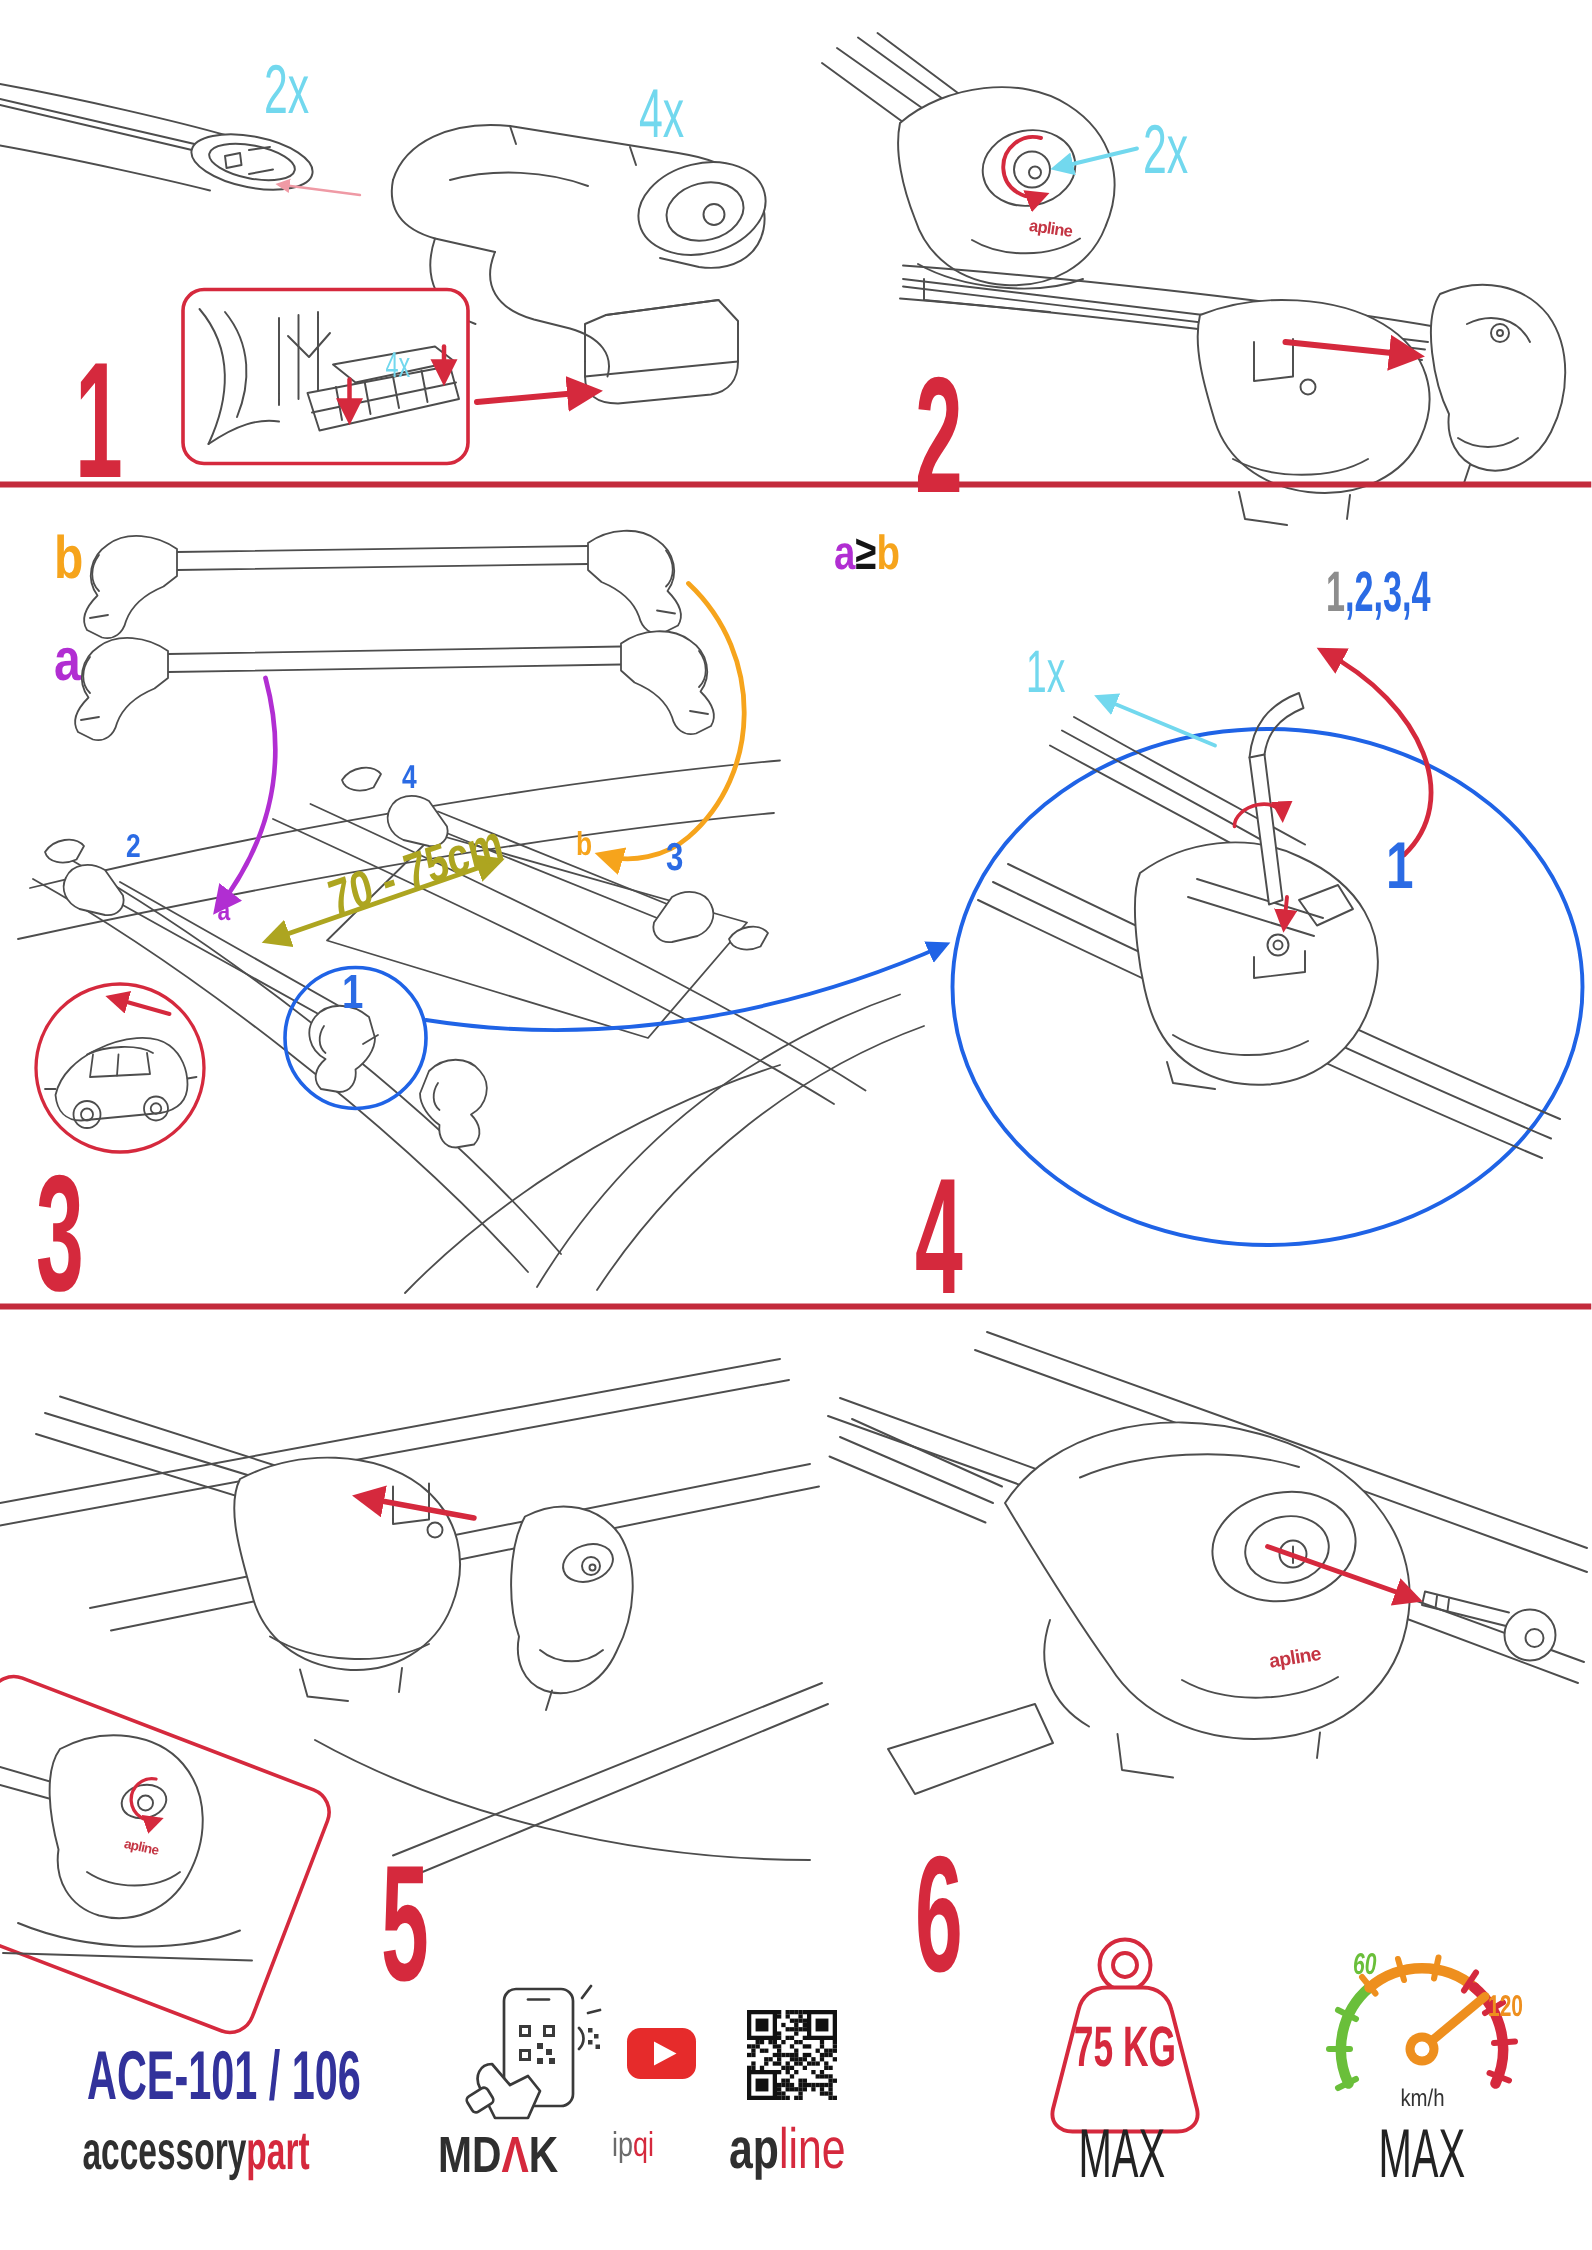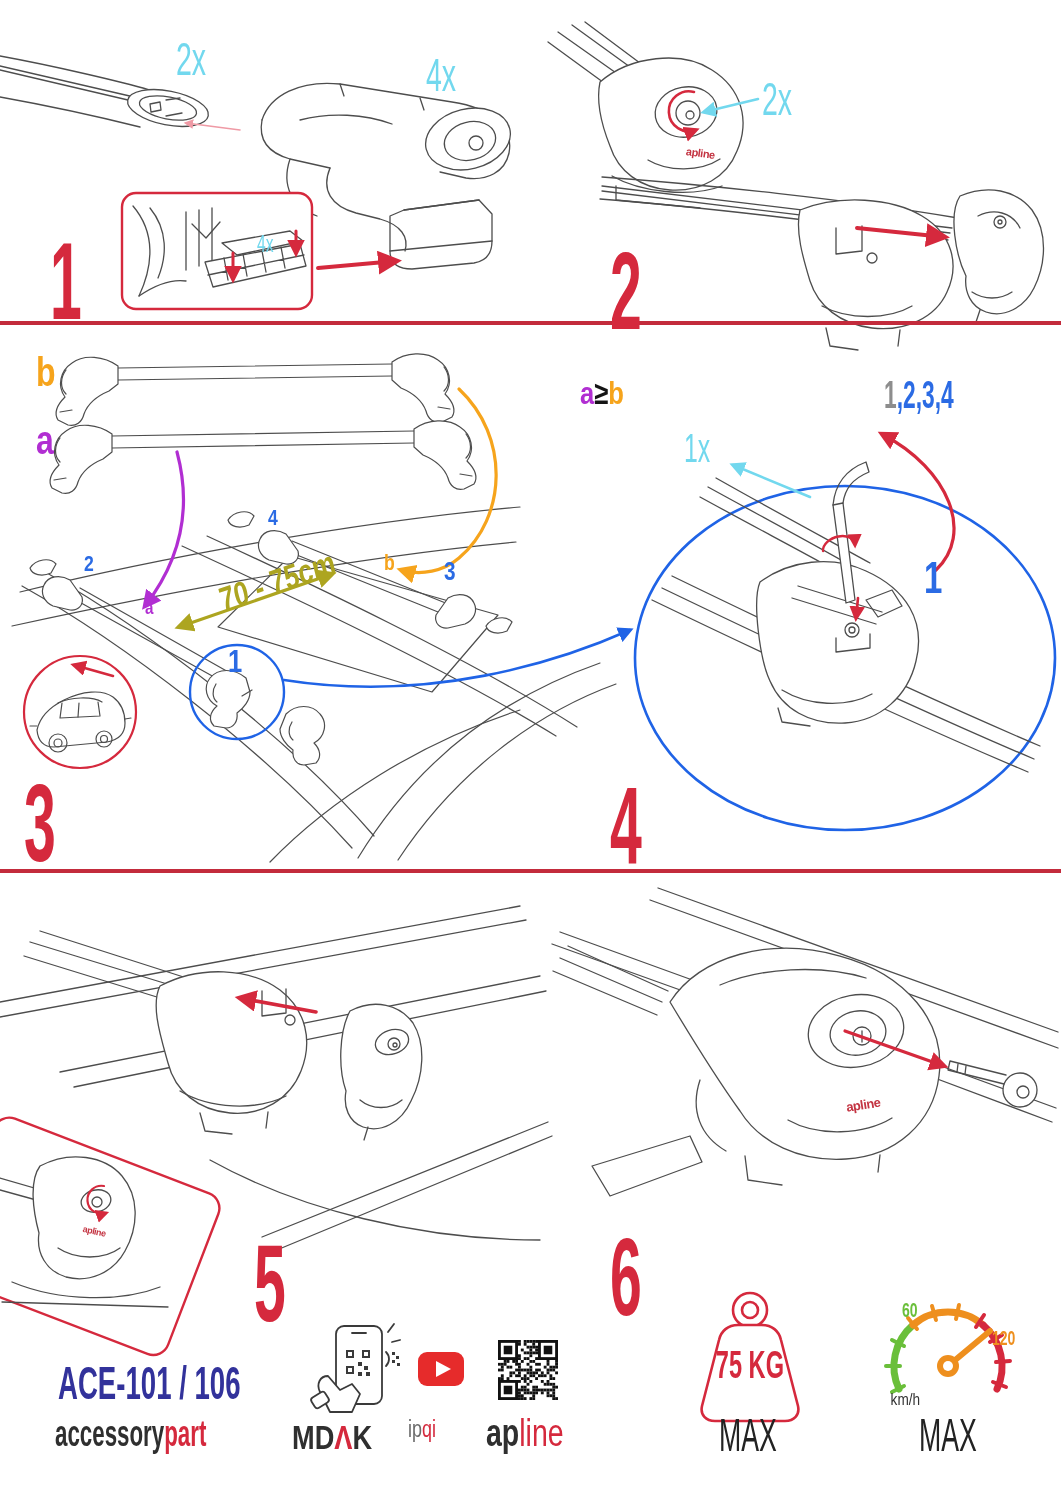--- a/index.html
+++ b/index.html
@@ -513,21 +513,21 @@
   <div class="t lbl" style="left:268px;top:507px;font-size:22px;color:#2b6be4;"><span class="cd" style="transform:scaleX(.8);">4</span></div>
   <div class="t lbl" style="left:384px;top:552px;font-size:22px;color:#f6a41c;"><span class="cd" style="transform:scaleX(.8);">b</span></div>
   <div class="t lbl" style="left:444px;top:558px;font-size:26px;color:#2b6be4;"><span class="cd" style="transform:scaleX(.8);">3</span></div>
   <div class="t lbl" style="left:145px;top:598px;font-size:19px;color:#b12ed2;"><span class="cd" style="transform:scaleX(.8);">a</span></div>
   <div class="t lbl" style="left:228px;top:645px;font-size:32px;color:#2b6be4;"><span class="cd" style="transform:scaleX(.8);">1</span></div>
   <div class="t lbl" style="left:216px;top:584px;font-size:34px;color:#ada520;transform:rotate(-19deg) skewX(-5deg);transform-origin:0 0;"><span class="cd" style="transform:scaleX(.78);">70 - 75cm</span></div>
   <div class="t stepnum" style="left:24px;top:768px;"><span class="cd">3</span></div>
 </div>
 
 <div>
-  <div class="t lbl" style="left:580px;top:352px;font-size:32px;margin-top:25px;"><span class="cd" style="transform:scaleX(.8);"><span style="color:#b12ed2;">a</span><span style="color:#141414;">≥</span><span style="color:#f6a41c;">b</span></span></div>
+  <div class="t lbl" style="left:556px;top:352px;font-size:32px;"><span class="cd" style="transform:scaleX(.8);"><span style="color:#b12ed2;">a</span><span style="color:#141414;">≥</span><span style="color:#f6a41c;">b</span></span></div>
   <div class="t lbl" style="left:884px;top:376px;font-size:38px;"><span class="cd" style="transform:scaleX(.6);"><span style="color:#8d8d8d;">1</span><span style="color:#2b6be4;">,2,3,4</span></span></div>
   <div class="t qty" style="left:684px;top:428px;font-size:40px;"><span class="cd">1x</span></div>
   <div class="t lbl" style="left:924px;top:556px;font-size:44px;color:#2b6be4;"><span class="cd" style="transform:scaleX(.75);">1</span></div>
   <div class="t stepnum" style="left:610px;top:770px;"><span class="cd">4</span></div>
 </div>
 
 <div>
   <div class="t stepnum" style="left:254px;top:1228px;"><span class="cd">5</span></div>
   <span class="tiny-brand" style="left:84px;top:1224px;font-size:9px;transform:rotate(12deg);">apline</span>
 </div>
@@ -539,17 +539,17 @@
 <div>
   <div class="t lbl navy" style="left:58px;top:1360px;font-size:46px;"><span class="cd" style="transform:scaleX(.6);">ACE-101 / 106</span></div>
   <div class="t" style="left:55px;top:1416px;font-size:36px;font-weight:700;"><span class="cd" style="transform:scaleX(.62);"><span class="dark">accessory</span><span class="red">part</span></span></div>
   <div class="t" style="left:292px;top:1420px;font-size:34px;font-weight:700;"><span class="cd" style="transform:scaleX(.8);"><span class="dark">MD</span><span class="red">Λ</span><span class="dark">K</span></span></div>
   <div class="t" style="left:408px;top:1418px;font-size:23px;"><span class="cd" style="transform:scaleX(.78);"><span class="grayl">ip</span><span class="red">qi</span></span></div>
   <div class="t" style="left:486px;top:1414px;font-size:38px;"><span class="cd" style="transform:scaleX(.75);"><span class="dark" style="font-weight:700;">ap</span><span class="red">line</span></span></div>
 
   <div class="t lbl red" style="left:690px;top:1346px;width:120px;text-align:center;font-size:38px;"><span class="cd ctr" style="transform:scaleX(.62);">75 KG</span></div>
   <div class="t" style="left:686px;top:1412px;width:124px;text-align:center;font-size:46px;color:#222;"><span class="cd ctr" style="transform:scaleX(.58);">MAX</span></div>
 
-  <div class="t lbl" style="left:902px;top:1300px;font-size:20px;color:#6abf3a;"><span class="cd" style="transform:scaleX(.7);">60</span></div>
+  <div class="t lbl" style="left:902px;top:1300px;font-size:20px;color:#6abf3a;font-style:italic;"><span class="cd" style="transform:scaleX(.7);">60</span></div>
   <div class="t lbl" style="left:992px;top:1328px;font-size:20px;color:#ee8f1e;"><span class="cd" style="transform:scaleX(.7);">120</span></div>
-  <div class="t" style="left:888px;top:1392px;width:120px;font-size:16px;color:#333;"><span class="cd ctr" style="transform:scaleX(.85);">km/h</span></div>
+  <div class="t" style="left:888px;top:1392px;width:120px;text-align:center;font-size:16px;color:#333;"><span class="cd ctr" style="transform:scaleX(.85);">km/h</span></div>
   <div class="t" style="left:888px;top:1412px;width:120px;text-align:center;font-size:46px;color:#222;"><span class="cd ctr" style="transform:scaleX(.58);">MAX</span></div>
 </div>
 
 </body></html>

